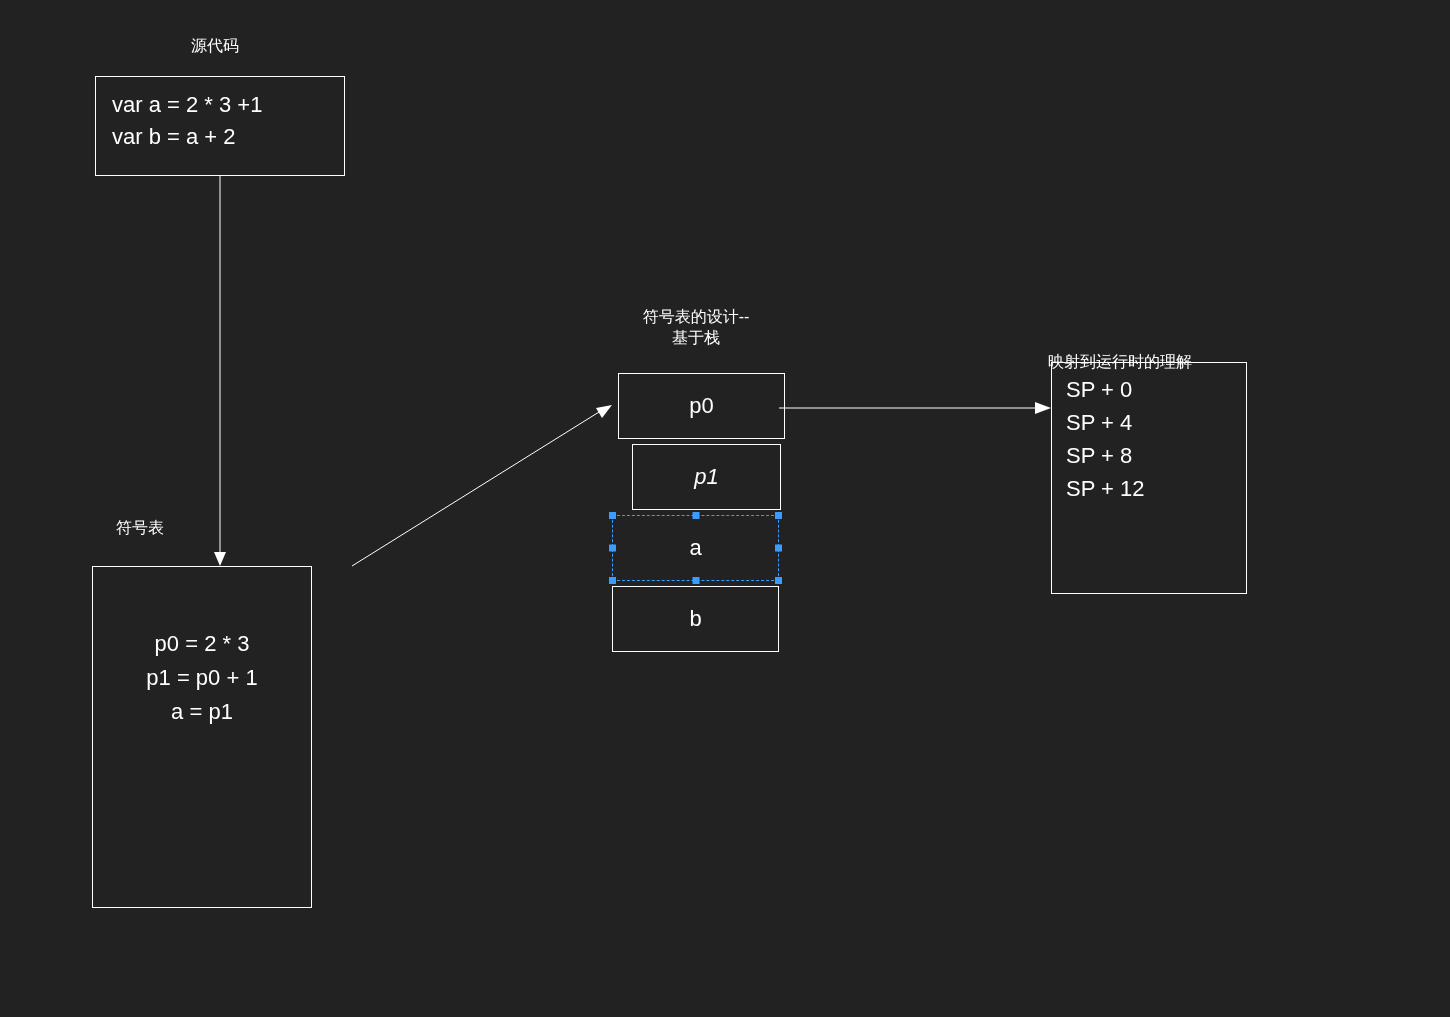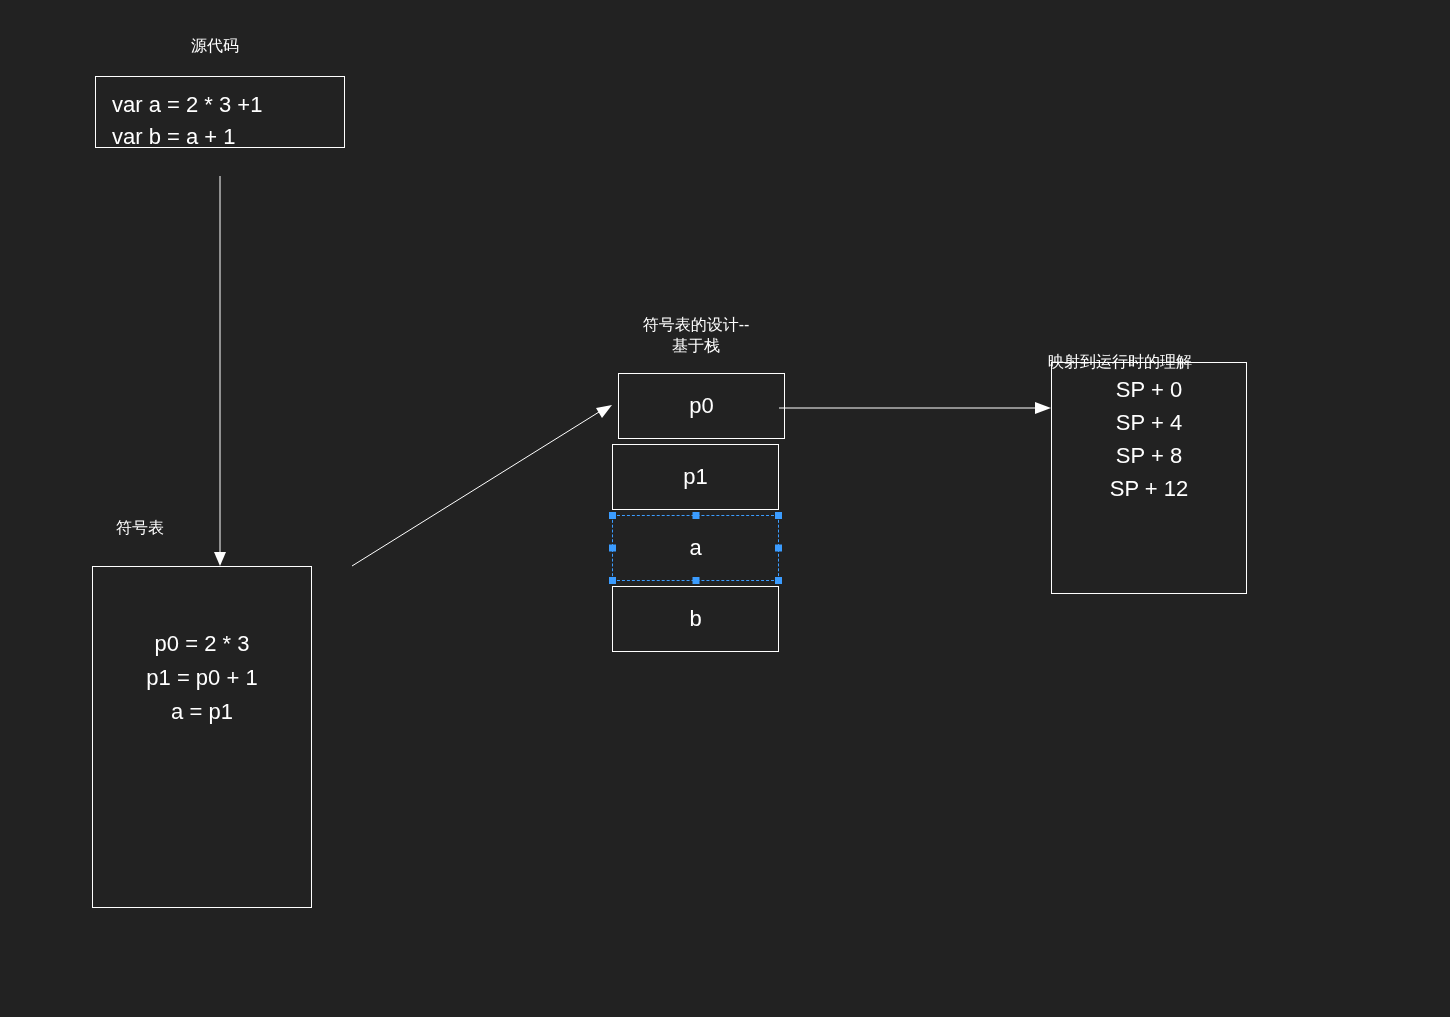--- a/index.html
+++ b/index.html
@@ -64,24 +64,24 @@
     position: absolute;
     overflow: visible;
     pointer-events: none;
   }
 </style>
 </head>
 <body>
 
 <div class="label" style="left:165px; top:36px; width:100px;">源代码</div>
 
-<div class="box" style="left:95px; top:76px; width:250px; height:72px;">
+<div class="box" style="left:95px; top:76px; width:250px; height:100px;">
   <div class="box-content">
     <div>var a = 2 * 3 +1</div>
-    <div>var b = a + 1</div>
+    <div>var b = a + 2</div>
   </div>
 </div>
 
 <svg class="arrow" style="left:210px; top:176px; width:20px; height:390px;">
   <line x1="10" y1="0" x2="10" y2="378" stroke="#ffffff" stroke-width="1"></line>
   <polygon points="10,390 4,376 16,376" fill="#ffffff"></polygon>
 </svg>
 
 <div class="label" style="left:100px; top:518px; width:80px;">符号表</div>
 
@@ -91,29 +91,29 @@
     <div>p1 = p0 + 1</div>
     <div>a = p1</div>
   </div>
 </div>
 
 <svg class="arrow" style="left:352px; top:405px; width:260px; height:170px;">
   <line x1="0" y1="161" x2="247" y2="7" stroke="#ffffff" stroke-width="1"></line>
   <polygon points="260,0 244,3 250,13" fill="#ffffff"></polygon>
 </svg>
 
-<div class="label" style="left:586px; top:315px; width:220px; line-height:1.3;">
+<div class="label" style="left:586px; top:307px; width:220px; line-height:1.3;">
   <div>符号表的设计--</div>
   <div>基于栈</div>
 </div>
 
 <div class="stack-cell" style="left:618px; top:373px; width:167px; height:66px;">
   <span>p0</span>
 </div>
-<div class="stack-cell" style="left:612px; top:444px; width:167px; height:66px;">
+<div class="stack-cell" style="left:632px; top:444px; width:149px; height:66px;font-style:italic;">
   <span>p1</span>
 </div>
 <div class="stack-cell selected" style="left:612px; top:515px; width:167px; height:66px;">
   <span>a</span>
 
   <div class="sel-handle" style="left:-4px; top:-4px;"></div>
   <div class="sel-handle" style="left:50%; top:-4px; transform:translateX(-50%);"></div>
   <div class="sel-handle" style="right:-4px; top:-4px;"></div>
   <div class="sel-handle" style="left:-4px; top:50%; transform:translateY(-50%);"></div>
   <div class="sel-handle" style="right:-4px; top:50%; transform:translateY(-50%);"></div>
@@ -125,20 +125,20 @@
   <span>b</span>
 </div>
 
 <svg class="arrow" style="left:779px; top:398px; width:272px; height:20px;">
   <line x1="0" y1="10" x2="258" y2="10" stroke="#ffffff" stroke-width="1"></line>
   <polygon points="272,10 256,4 256,16" fill="#ffffff"></polygon>
 </svg>
 
 <div class="label" style="left:1005px; top:308px; width:230px;margin-top:44px;">映射到运行时的理解</div>
 
-<div class="box" style="left:1051px; top:362px; width:196px; height:232px;text-align:center;">
+<div class="box" style="left:1051px; top:362px; width:196px; height:232px;">
   <div class="runtime-content">
     <div>SP + 0</div>
     <div>SP + 4</div>
     <div>SP + 8</div>
     <div>SP + 12</div>
   </div>
 </div>
 
 </body></html>

